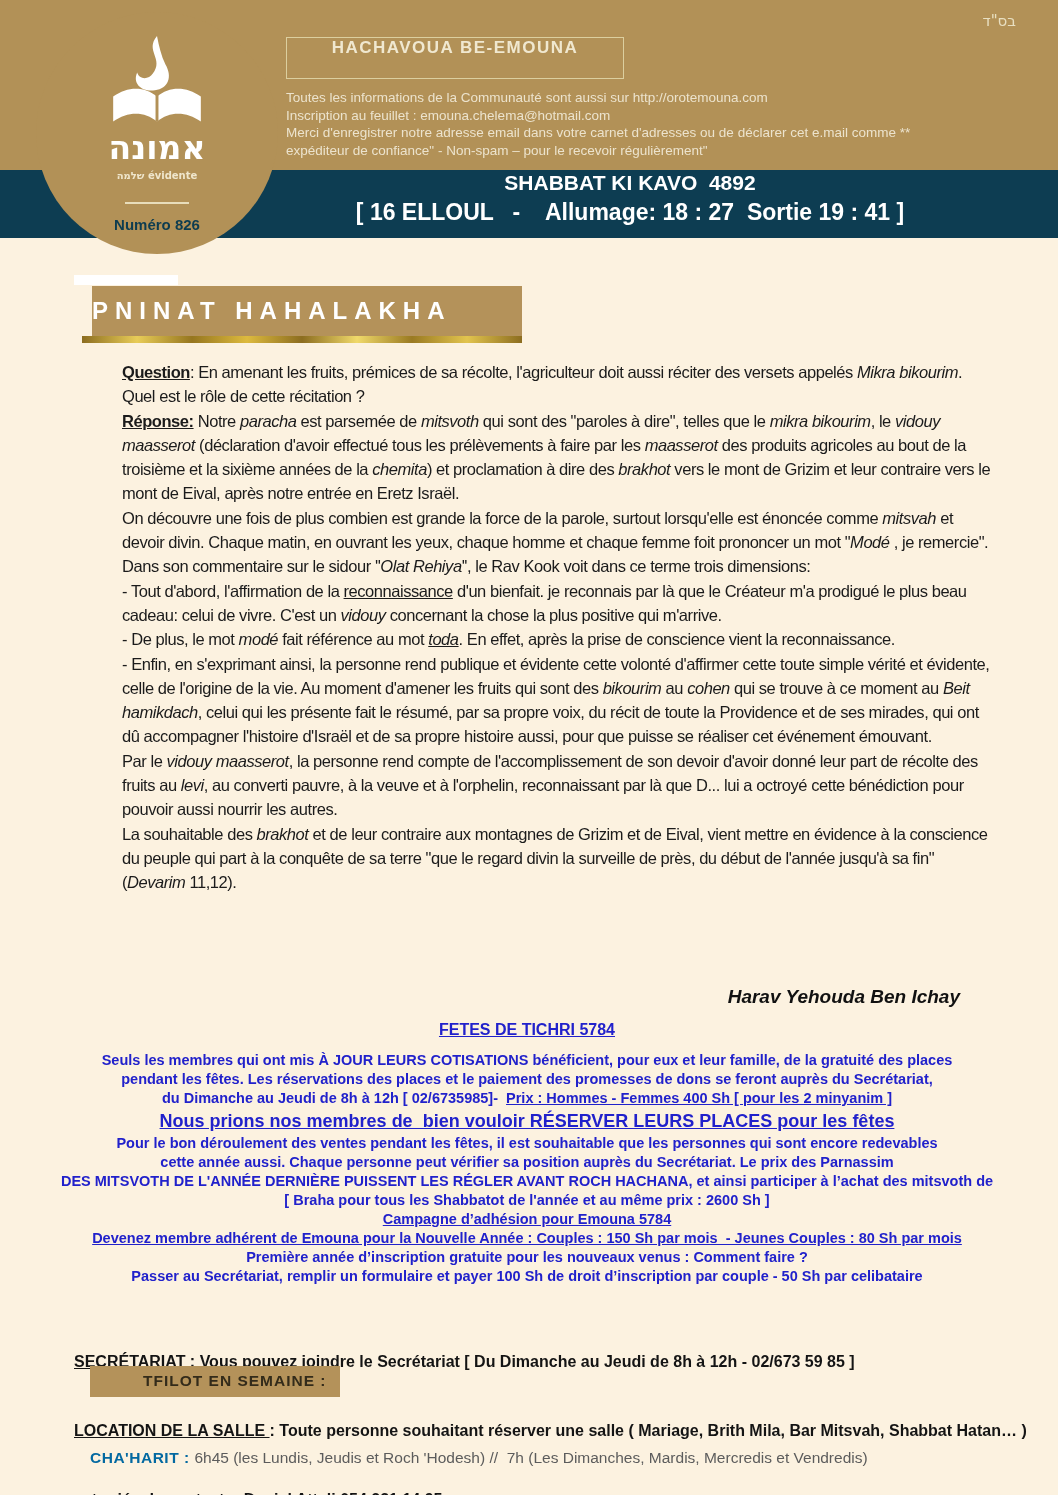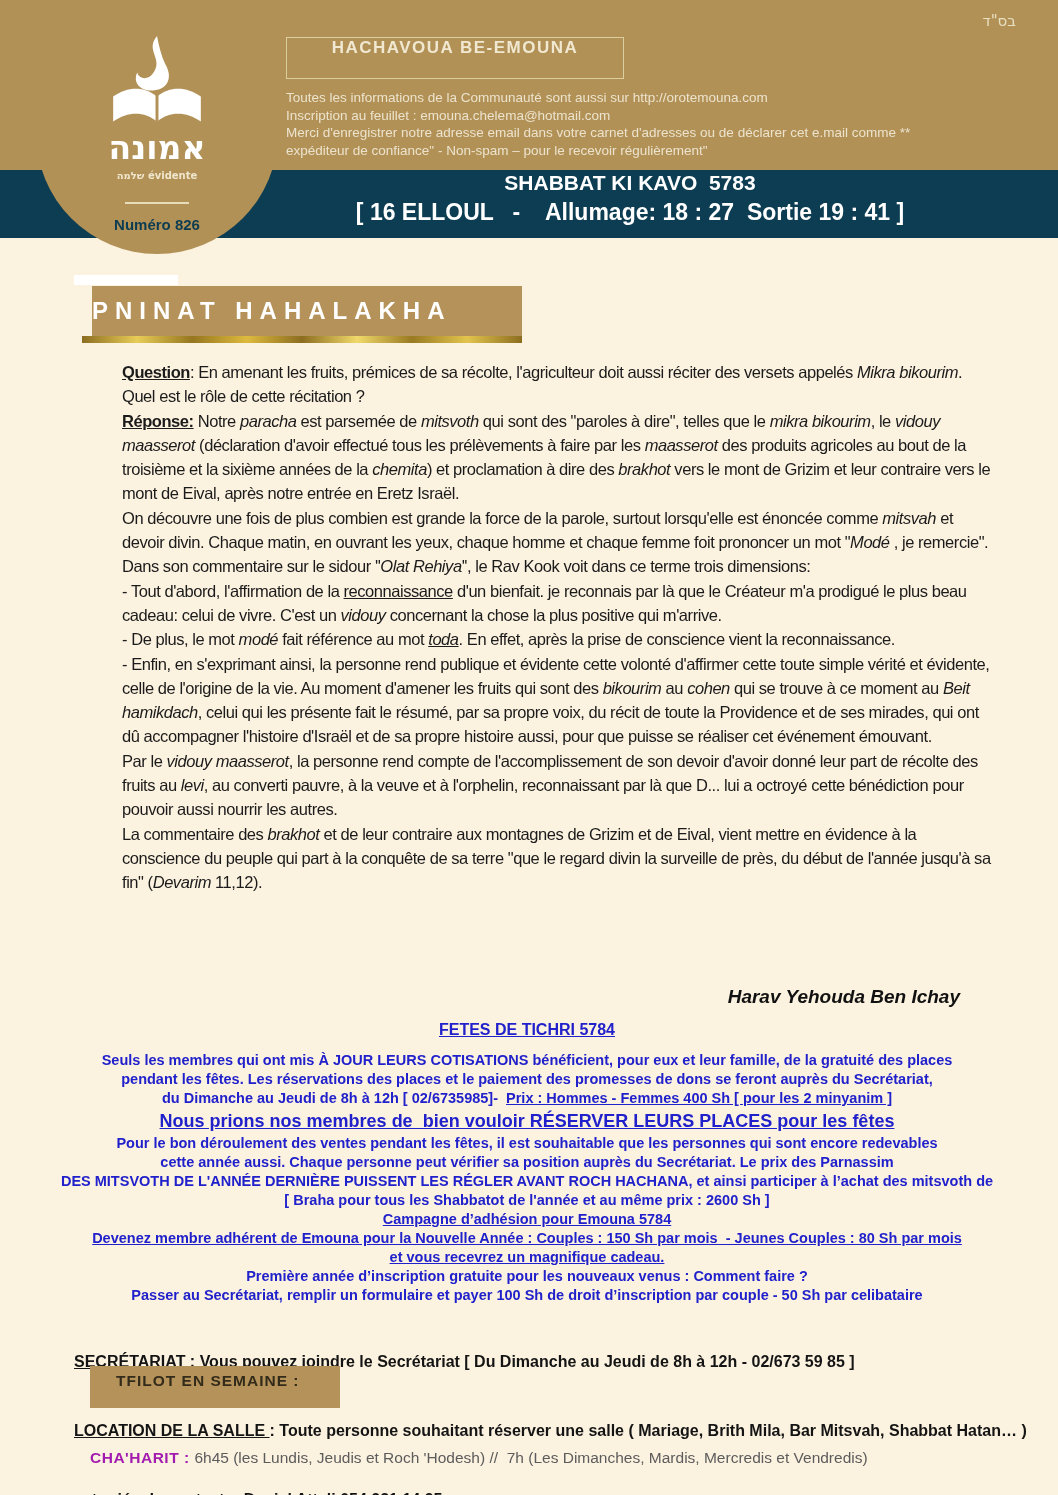--- a/index.html
+++ b/index.html
@@ -41,45 +41,45 @@
   .st-g{color:#5c5c5c;font-weight:normal;}
   .signature{position:absolute;right:98px;top:986px;font-size:19px;font-weight:bold;font-style:italic;color:#111111;}
   
   .tichri{position:absolute;left:12px;right:16px;top:1020px;text-align:center;color:#2121cb;font-weight:bold;}
   .tichri-heading{font-size:16px;line-height:20px;text-decoration:underline;margin-bottom:11px;}
   .bl{font-size:14.5px;line-height:19px;white-space:pre-wrap;}
   .bl-big{font-size:18px;line-height:26px;white-space:pre-wrap;}
   
   .secretariat{position:absolute;left:74px;top:1304px;width:960px;font-size:16px;line-height:23px;color:#141414;white-space:pre-wrap;}
   
-  .tfilot-banner{position:absolute;left:90px;top:1366px;width:250px;height:42px;background:#b4925a;
-    color:#332b1a;font-weight:bold;font-size:15.5px;letter-spacing:1px;line-height:29px;padding-left:26px;box-sizing:border-box;}
+  .tfilot-banner{position:absolute;left:90px;top:1366px;width:250px;height:31px;background:#b4925a;
+    color:#332b1a;font-weight:bold;font-size:15.5px;letter-spacing:1px;line-height:29px;padding-left:53px;box-sizing:border-box;}
   .footer{position:absolute;left:90px;top:1398px;width:940px;font-size:15.5px;line-height:24px;white-space:pre-wrap;}
-  .footer .st-b{letter-spacing:0.5px;color:#a21caf;}
+  .footer .st-b{letter-spacing:0.5px;color:#0369a1;}
 </style>
 </head>
 <body>
 
 <div class="page">
 
   <div class="gold-band">
     <div class="bsd">בס"ד</div>
     <div class="title-box">
       <span>HACHAVOUA BE-EMOUNA</span>
     </div>
     <div class="info">
       <div>Toutes les informations de la Communauté sont aussi sur http://orotemouna.com</div>
       <div>Inscription au feuillet : emouna.chelema@hotmail.com</div>
       <div>Merci d'enregistrer notre adresse email dans votre carnet d'adresses ou de déclarer cet e.mail comme **</div>
       <div>expéditeur de confiance" - Non-spam – pour le recevoir régulièrement"</div>
     </div>
   </div>
 
   <div class="teal-band">
-    <div class="shabbat1">SHABBAT KI KAVO  5783</div>
+    <div class="shabbat1">SHABBAT KI KAVO  4892</div>
     <div class="shabbat2">[ 16 ELLOUL   -    Allumage: 18 : 27  Sortie 19 : 41 ]</div>
   </div>
 
   <div class="logo-circle">
     <svg class="logo-svg" width="106" height="96" viewBox="0 0 100 92">
       <path d="M50 0 C38 14 57 22 46 36 C42 42 33 42 31 35 C26 46 36 54 48 52 C61 50 65 39 58 27 C54 19 52 10 50 0 Z" fill="#ffffff"></path>
       <path d="M8 58 C22 48 38 48 50 58 C62 48 78 48 92 58 L92 82 C78 72 62 72 50 82 C38 72 22 72 8 82 Z" fill="#ffffff"></path>
       <rect x="48.6" y="56" width="2.8" height="26" fill="#b29157"></rect>
     </svg>
     <div class="logo-heb">אמונה</div>
@@ -95,38 +95,37 @@
   </div>
 
   <div class="article">
     <div class="para"><span class="st-b st-u">Question</span><span>: En amenant les fruits, prémices de sa récolte, l'agriculteur doit aussi réciter des versets appelés </span><span class="st-i">Mikra bikourim</span><span>. Quel est le rôle de cette récitation ?</span></div>
     <div class="para"><span class="st-b st-u">Réponse:</span><span>  Notre </span><span class="st-i">paracha</span><span> est parsemée de </span><span class="st-i">mitsvoth</span><span> qui sont des "paroles à dire", telles que le </span><span class="st-i">mikra bikourim</span><span>, le </span><span class="st-i">vidouy maasserot</span><span> (déclaration d'avoir effectué tous les prélèvements à faire par les </span><span class="st-i">maasserot</span><span> des produits agricoles au bout de la troisième et la sixième années de la </span><span class="st-i">chemita</span><span>) et proclamation à dire des </span><span class="st-i">brakhot</span><span> vers le mont de Grizim et leur contraire vers le mont de Eival, après notre entrée en Eretz Israël.</span></div>
     <div class="para"><span>On découvre une fois de plus combien est grande la force de la parole, surtout lorsqu'elle est énoncée comme </span><span class="st-i">mitsvah</span><span> et devoir divin. Chaque matin, en ouvrant les yeux, chaque homme et chaque femme foit prononcer un mot "</span><span class="st-i">Modé</span><span> , je remercie". Dans son commentaire sur le sidour ''</span><span class="st-i">Olat Rehiya</span><span>'', le Rav Kook voit dans ce terme trois dimensions:</span></div>
     <div class="para"><span>- Tout d'abord, l'affirmation de la </span><span class="st-u">reconnaissance</span><span> d'un bienfait. je reconnais par là que le Créateur m'a prodigué le plus beau cadeau: celui de vivre. C'est un </span><span class="st-i">vidouy</span><span> concernant la chose la plus positive qui m'arrive.</span></div>
     <div class="para"><span>- De plus, le mot </span><span class="st-i">modé</span><span> fait référence au mot </span><span class="st-i st-u">toda</span><span>. En effet, après la prise de conscience vient la reconnaissance.</span></div>
     <div class="para"><span>- Enfin, en s'exprimant ainsi, la personne rend publique et évidente cette volonté d'affirmer cette toute simple vérité et évidente, celle de l'origine de la vie. Au moment d'amener les fruits qui sont des </span><span class="st-i">bikourim</span><span> au </span><span class="st-i">cohen</span><span> qui se trouve à ce moment au </span><span class="st-i">Beit hamikdach</span><span>, celui qui les présente fait le résumé, par sa propre voix, du récit de toute la Providence et de ses mirades, qui ont dû accompagner l'histoire d'Israël et de sa propre histoire aussi, pour que puisse se réaliser cet événement émouvant.</span></div>
     <div class="para"><span>Par le </span><span class="st-i">vidouy maasserot</span><span>, la personne rend compte  de l'accomplissement de son devoir d'avoir donné leur part de récolte des fruits au </span><span class="st-i">levi</span><span>, au converti pauvre, à la veuve et à l'orphelin, reconnaissant par là que D... lui a octroyé cette bénédiction pour pouvoir aussi nourrir les autres.</span></div>
-    <div class="para"><span>La commentaire des </span><span class="st-i">brakhot</span><span> et de leur contraire aux montagnes de Grizim et de Eival, vient mettre en évidence à la conscience du peuple qui part à la conquête de sa terre "que le regard divin la surveille de près, du début de l'année jusqu'à sa fin" (</span><span class="st-i">Devarim</span><span> 11,12).</span></div>
+    <div class="para"><span>La souhaitable des </span><span class="st-i">brakhot</span><span> et de leur contraire aux montagnes de Grizim et de Eival, vient mettre en évidence à la conscience du peuple qui part à la conquête de sa terre "que le regard divin la surveille de près, du début de l'année jusqu'à sa fin" (</span><span class="st-i">Devarim</span><span> 11,12).</span></div>
   </div>
 
   <div class="signature">Harav Yehouda Ben Ichay</div>
 
   <div class="tichri">
     <div class="tichri-heading">FETES DE TICHRI 5784</div>
     <div class="bl"><span>Seuls les membres qui ont mis À JOUR LEURS COTISATIONS bénéficient, pour eux et leur famille, de la gratuité des places</span></div>
     <div class="bl"><span>pendant les fêtes. Les réservations des places et le paiement des promesses de dons se feront auprès du Secrétariat,</span></div>
     <div class="bl"><span>du Dimanche au Jeudi de 8h à 12h [ 02/6735985]-  </span><span class="st-u">Prix : Hommes - Femmes 400 Sh [ pour les 2 minyanim ]</span></div>
     <div class="bl-big"><span class="st-u">Nous prions nos membres de  bien vouloir RÉSERVER LEURS PLACES pour les fêtes</span></div>
     <div class="bl"><span>Pour le bon déroulement des ventes pendant les fêtes, il est souhaitable que les personnes qui sont encore redevables</span></div>
     <div class="bl"><span>cette année aussi. Chaque personne peut vérifier sa position auprès du Secrétariat. Le prix des Parnassim</span></div>
     <div class="bl"><span>DES MITSVOTH DE L'ANNÉE DERNIÈRE PUISSENT LES RÉGLER AVANT ROCH HACHANA, et ainsi participer à l’achat des mitsvoth de</span></div>
     <div class="bl"><span>[ Braha pour tous les Shabbatot de l'année et au même prix : 2600 Sh ]</span></div>
     <div class="bl"><span class="st-u">Campagne d’adhésion pour Emouna 5784</span></div>
     <div class="bl"><span class="st-u">Devenez membre adhérent de Emouna pour la Nouvelle Année : Couples : 150 Sh par mois  - Jeunes Couples : 80 Sh par mois</span></div>
-    <div class="bl"><span class="st-u">et vous recevrez un magnifique cadeau.</span></div>
     <div class="bl"><span>Première année d’inscription gratuite pour les nouveaux venus : Comment faire ?</span></div>
     <div class="bl"><span>Passer au Secrétariat, remplir un formulaire et payer 100 Sh de droit d’inscription par couple - 50 Sh par celibataire</span></div>
   </div>
 
   <div class="secretariat">
     <div><span class="st-b st-u">SECRÉTARIAT </span><span class="st-b">: Vous pouvez joindre le Secrétariat [ Du Dimanche au Jeudi de 8h à 12h - 02/673 59 85 ]</span></div>
     <div><span class="st-b st-u">LOCATION DE LA SALLE </span><span class="st-b">: Toute personne souhaitant réserver une salle ( Mariage, Brith Mila, Bar Mitsvah, Shabbat Hatan… )</span></div>
     <div><span class="st-b">est priée de contacter Daniel Attali 054 231 14 95.</span></div>
   </div>
 

